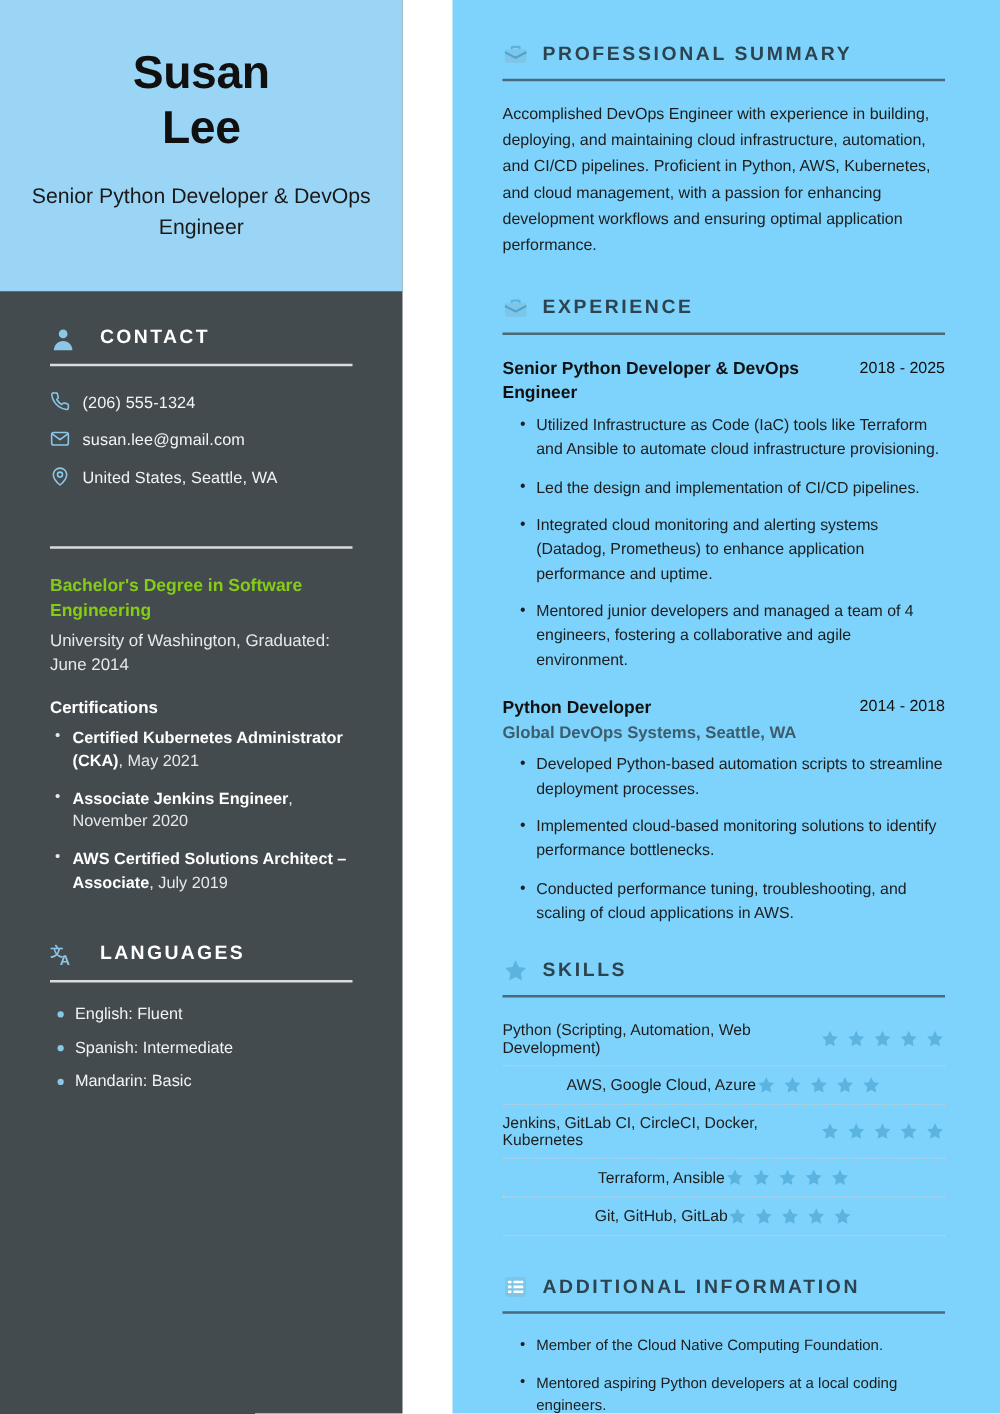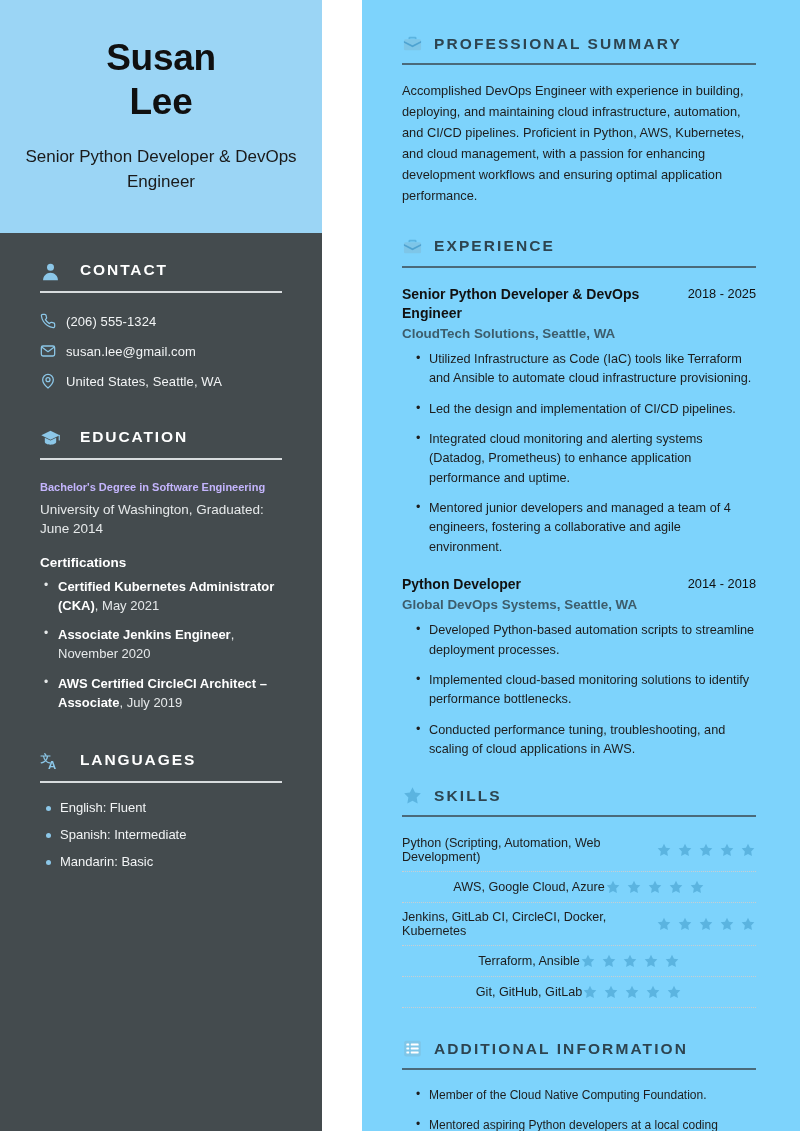--- a/index.html
+++ b/index.html
@@ -78,23 +78,23 @@
   }
   .contact-row .ci { width: 16px; height: 16px; flex: 0 0 16px; }
   .contact-row .ctxt {
     font-size: 13px;
     color: #f2f4f5;
     letter-spacing: 0.1px;
   }
 
   .edu-degree {
     margin-top: 20px;
-    font-size: 11px;
-    font-weight: 700;
-    color: #c4b5fd;
+    font-size: 14px;
+    font-weight: 700;
+    color: #84cc16;
     line-height: 1.42;
   }
   .edu-school {
     margin-top: 4px;
     font-size: 13.5px;
     color: #e6e9ea;
     line-height: 1.42;
     font-weight: 400;
   }
   .cert-head {
@@ -298,40 +298,30 @@
                 <path d="M20 10.2c0 6-8 12.3-8 12.3s-8-6.3-8-12.3a8 8 0 1 1 16 0z"></path>
                 <circle cx="12" cy="10" r="3"></circle>
               </svg>
           </span>
           <span class="ctxt">United States, Seattle, WA</span>
         </div>
       </div>
     </div>
 
     <div class="side-section education">
-      <div class="side-head">
-        <span class="ico">
-          <svg viewBox="0 0 24 24" width="21" height="21">
-              <path d="M12 3L1.5 8.2 12 13.4l10.5-5.2z" fill="#8cc7e8"></path>
-              <path d="M5.5 11v5c0 1.7 2.9 3 6.5 3s6.5-1.3 6.5-3v-5L12 14.4z" fill="#8cc7e8"></path>
-              <path d="M22 8.4v5.2" stroke="#8cc7e8" stroke-width="1.3" stroke-linecap="round"></path>
-            </svg>
-        </span>
-        <span class="ttl">EDUCATION</span>
-      </div>
       <div class="side-rule"></div>
 
       <div class="edu-degree">Bachelor's Degree in Software Engineering</div>
       <div class="edu-school">University of Washington, Graduated: June 2014</div>
 
       <div class="cert-head">Certifications</div>
       <div class="cert-list">
         <div class="cert-item"><b>Certified Kubernetes Administrator (CKA)</b><span>, May 2021</span></div>
         <div class="cert-item"><b>Associate Jenkins Engineer</b><span>, November 2020</span></div>
-        <div class="cert-item"><b>AWS Certified CircleCI Architect – Associate</b><span>, July 2019</span></div>
+        <div class="cert-item"><b>AWS Certified Solutions Architect – Associate</b><span>, July 2019</span></div>
       </div>
     </div>
 
     <div class="side-section languages">
       <div class="side-head">
         <span class="ico">
           <svg viewBox="0 0 24 24" width="21" height="21">
               <text x="0.5" y="12" font-family="DejaVu Sans, sans-serif" font-size="12" font-weight="700" fill="#8cc7e8">文</text>
               <text x="9" y="21" font-family="Liberation Sans, sans-serif" font-size="13" font-weight="700" fill="#8cc7e8">A</text>
             </svg>
@@ -376,21 +366,20 @@
         </span>
         <span class="ttl">EXPERIENCE</span>
       </div>
       <div class="sec-rule"></div>
 
       <div class="job">
         <div class="job-head">
           <div class="job-role">Senior Python Developer &amp; DevOps Engineer</div>
           <div class="job-dates">2018 - 2025</div>
         </div>
-        <div class="job-company">CloudTech Solutions, Seattle, WA</div>
         <div class="bullets">
           <div class="bullet">Utilized Infrastructure as Code (IaC) tools like Terraform and Ansible to automate cloud infrastructure provisioning.</div>
           <div class="bullet">Led the design and implementation of CI/CD pipelines.</div>
           <div class="bullet">Integrated cloud monitoring and alerting systems (Datadog, Prometheus) to enhance application performance and uptime.</div>
           <div class="bullet">Mentored junior developers and managed a team of 4 engineers, fostering a collaborative and agile environment.</div>
         </div>
       </div>
 
       <div class="job second">
         <div class="job-head">

